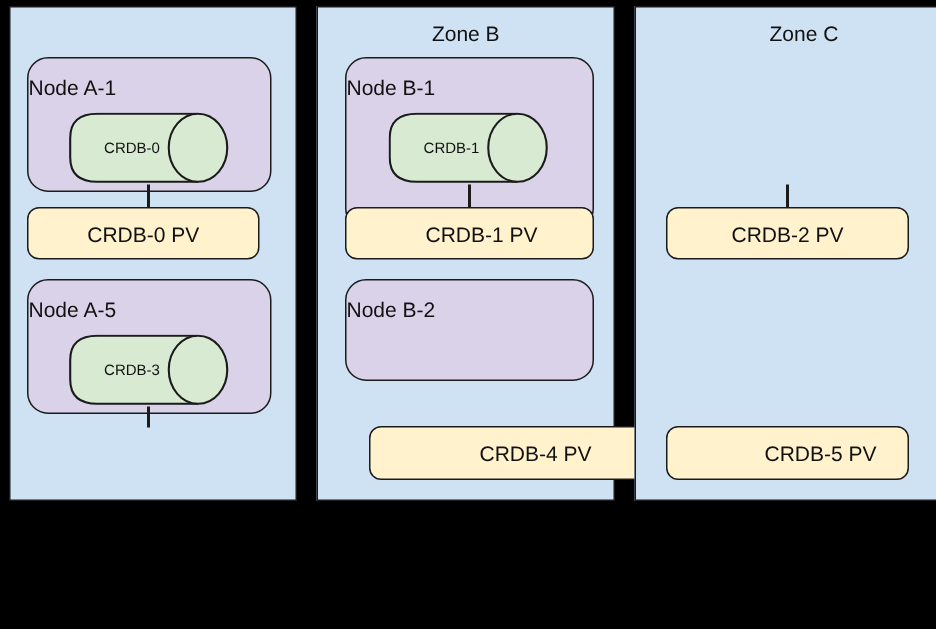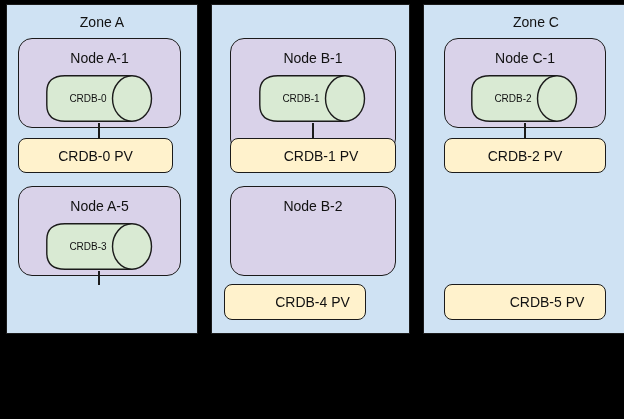--- a/index.html
+++ b/index.html
@@ -27,21 +27,21 @@
   }
   .node {
     position: absolute;
     background: var(--node_fill, #d9d2e9);
     border: 1.4px solid var(--border, #1b1b1b);
     border-radius: 14px;
     box-sizing: border-box;
   }
   .node-title {
     position: absolute; top: 11px; left: 0; width: 100%;
-    text-align: center; font-size: 14px; line-height: 16px;
+    font-size: 14px; line-height: 16px;
   }
   .cylinder {
     position: absolute;
     left: 50%; top: 36px;
     margin-left: -54px;
     width: 108px; height: 47px;
   }
   .cyl-body {
     fill: var(--pod_fill, #d9ead3);
     stroke: var(--border, #1b1b1b);
@@ -72,21 +72,20 @@
     background: var(--border, #1b1b1b);
     z-index: 3;
   }
 </style>
 </head>
 <body>
 
 <div id="stage">
 
   <div class="zone" style="left:6px; top:4px; width:192px; height:330px;">
-    <div class="zone-title">Zone A</div>
 
     <div class="node" style="left:11px; top:33px; width:163px; height:90px;">
       <div class="node-title">Node A-1</div>
       <svg class="cylinder" viewBox="0 0 108 47">
         <path class="cyl-body" d="M86,0.8 L19,0.8 Q0.8,0.8 0.8,17 L0.8,30 Q0.8,46.2 19,46.2 L86,46.2"></path>
         <ellipse class="cyl-cap" cx="86" cy="23.5" rx="19.5" ry="22.7"></ellipse>
         <text class="cyl-label" x="42" y="27" text-anchor="middle">CRDB-0</text>
       </svg>
     </div>
     <div class="connector" style="left:91px; top:118px; height:15px;"></div>
@@ -99,53 +98,46 @@
       <svg class="cylinder" viewBox="0 0 108 47">
         <path class="cyl-body" d="M86,0.8 L19,0.8 Q0.8,0.8 0.8,17 L0.8,30 Q0.8,46.2 19,46.2 L86,46.2"></path>
         <ellipse class="cyl-cap" cx="86" cy="23.5" rx="19.5" ry="22.7"></ellipse>
         <text class="cyl-label" x="42" y="27" text-anchor="middle">CRDB-3</text>
       </svg>
     </div>
     <div class="connector" style="left:91px; top:266px; height:14px;"></div>
   </div>
 
   <div class="zone" style="left:211px; top:4px; width:199px; height:330px;">
+    <div class="zone-title">Zone B</div>
 
     <div class="node" style="left:18px; top:33px; width:166px; height:115px;">
       <div class="node-title">Node B-1</div>
       <svg class="cylinder" viewBox="0 0 108 47">
         <path class="cyl-body" d="M86,0.8 L19,0.8 Q0.8,0.8 0.8,17 L0.8,30 Q0.8,46.2 19,46.2 L86,46.2"></path>
         <ellipse class="cyl-cap" cx="86" cy="23.5" rx="19.5" ry="22.7"></ellipse>
         <text class="cyl-label" x="42" y="27" text-anchor="middle">CRDB-1</text>
       </svg>
     </div>
     <div class="connector" style="left:100px; top:118px; height:15px;"></div>
     <div class="pv" style="left:18px; top:133px; width:166px; height:35px;padding-left:16px;">
       <span>CRDB-1 PV</span>
     </div>
 
-    <div class="node" style="left:18px; top:181px; width:166px; height:90px;">
+    <div class="node" style="left:18px; top:181px; width:166px; height:68px;">
       <div class="node-title">Node B-2</div>
     </div>
-    <div class="pv" style="left:12px; top:279px; width:142px; height:36px;padding-left:35px;">
+    <div class="pv" style="left:34px; top:279px; width:187px; height:36px;padding-left:35px;">
       <span>CRDB-4 PV</span>
     </div>
   </div>
 
   <div class="zone" style="left:423px; top:4px; width:226px; height:330px;">
     <div class="zone-title">Zone C</div>
 
-    <div class="node" style="left:20px; top:33px; width:162px; height:90px;">
-      <div class="node-title">Node C-1</div>
-      <svg class="cylinder" viewBox="0 0 108 47">
-        <path class="cyl-body" d="M86,0.8 L19,0.8 Q0.8,0.8 0.8,17 L0.8,30 Q0.8,46.2 19,46.2 L86,46.2"></path>
-        <ellipse class="cyl-cap" cx="86" cy="23.5" rx="19.5" ry="22.7"></ellipse>
-        <text class="cyl-label" x="42" y="27" text-anchor="middle">CRDB-2</text>
-      </svg>
-    </div>
     <div class="connector" style="left:100px; top:118px; height:15px;"></div>
     <div class="pv" style="left:20px; top:133px; width:162px; height:35px;">
       <span>CRDB-2 PV</span>
     </div>
 
     <div class="pv" style="left:20px; top:279px; width:162px; height:36px;padding-left:44px;">
       <span>CRDB-5 PV</span>
     </div>
   </div>
 

